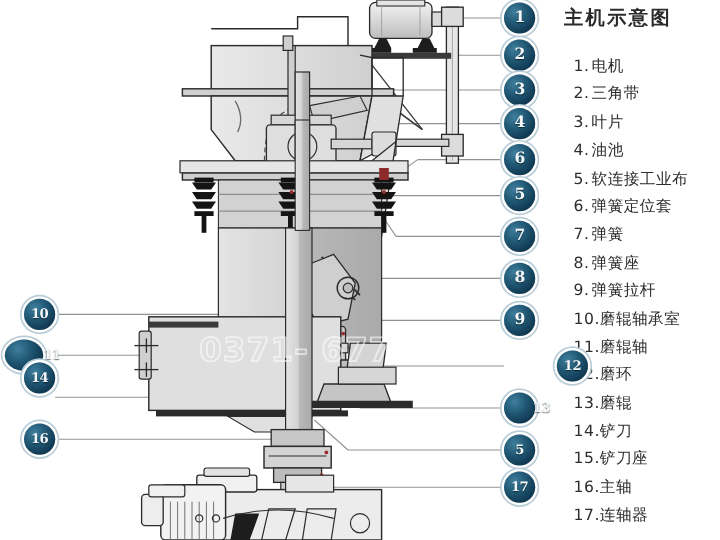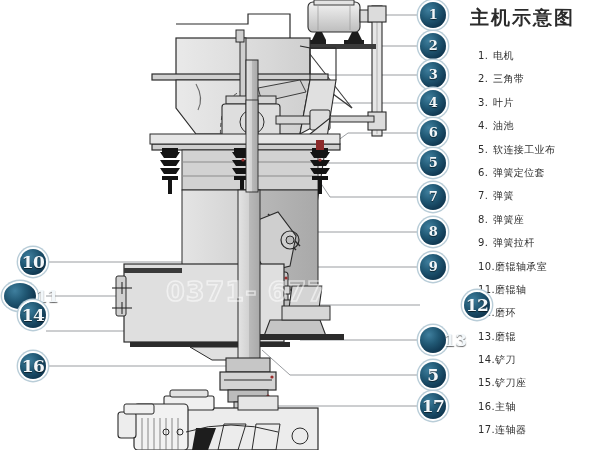--- a/index.html
+++ b/index.html
@@ -26,39 +26,39 @@
     font-family:"DejaVu Serif","Liberation Serif",serif;
     font-weight:bold;
     font-size:13px;
     line-height:26px;
     text-align:center;
     letter-spacing:-0.5px;
     z-index:6;
     text-shadow:0 1px 1px rgba(0,0,0,.6);
     box-sizing:border-box;
   }
-  .badge.two-dig{font-size:17px;}
+  .badge.two-dig{font-size:11px;}
 
   
   #legend{
     position:absolute;
     left:466px;top:0;width:134px;height:450px;
   }
   #legend-title{
     position:absolute;left:4px;top:5px;
-    font-size:19px;font-weight:bold;color:#2b2b2b;
+    font-size:16px;font-weight:bold;color:#2b2b2b;
     letter-spacing:2px;
     font-family:"DejaVu Sans","Liberation Sans",sans-serif;
   }
   #legend-list{
     position:absolute;left:12px;top:44px;
     margin:0;padding:0;list-style:none;
   }
   #legend-list li{
-    font-size:10px;
+    font-size:13px;
     color:#2d2d2d;
     height:23.4px;
     line-height:23.4px;
     white-space:nowrap;
     letter-spacing:.4px;
   }
   .li-num{display:inline-block;min-width:15px;}
   .li-txt{display:inline-block;}
 
   

